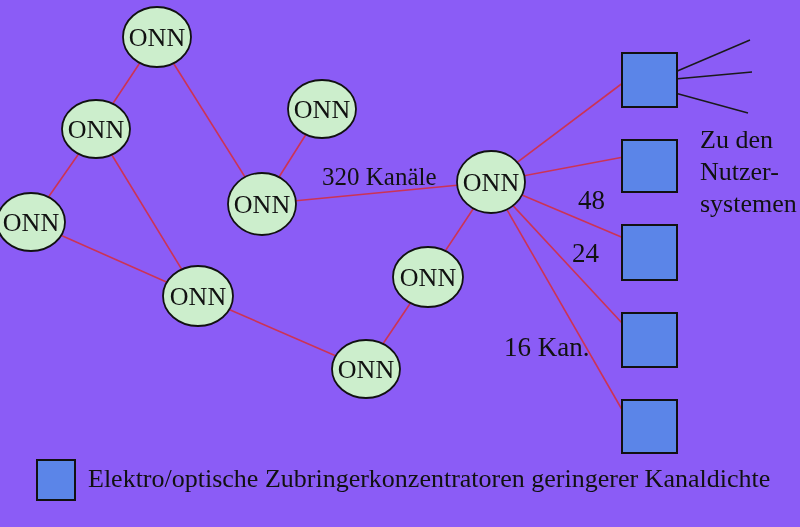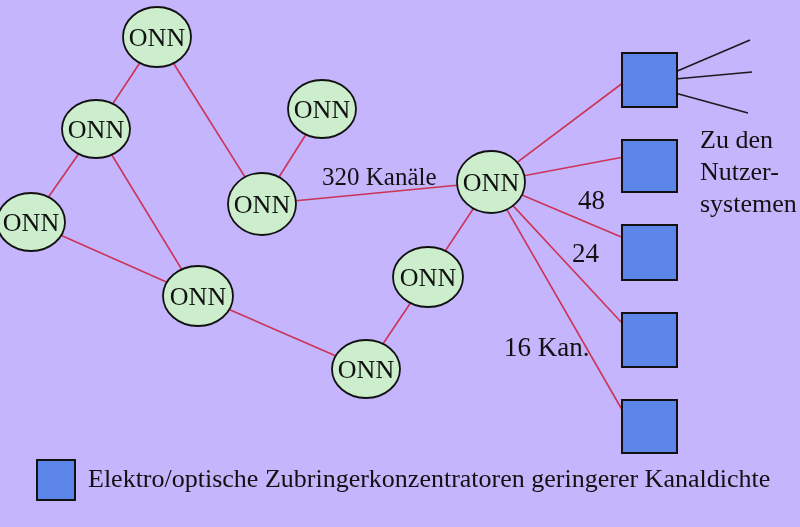--- a/index.html
+++ b/index.html
@@ -1,20 +1,20 @@
 <!DOCTYPE html>
 <html><head>
 <meta charset="utf-8">
 <style>
   html, body { margin: 0; padding: 0; background: #ffffff; }
   .stage {
     position: relative;
     width: 800px;
     height: 527px;
-    background: #c4b5fd;
+    background: #8b5cf6;
     font-family: "Liberation Serif", serif;
     overflow: hidden;
   }
   svg { display: block; }
   .link   { stroke-width: 1.6; fill: none; }
   .drop   { stroke: #1a1a1a; stroke-width: 1.4; fill: none; }
   .node   { stroke: #111111; stroke-width: 1.8; }
   .box    { stroke: #111111; stroke-width: 2; }
   .node-label   { font-size: 26px; fill: #111111; text-anchor: middle; }
   .cap-label    { font-size: 25px; fill: #111111; }

